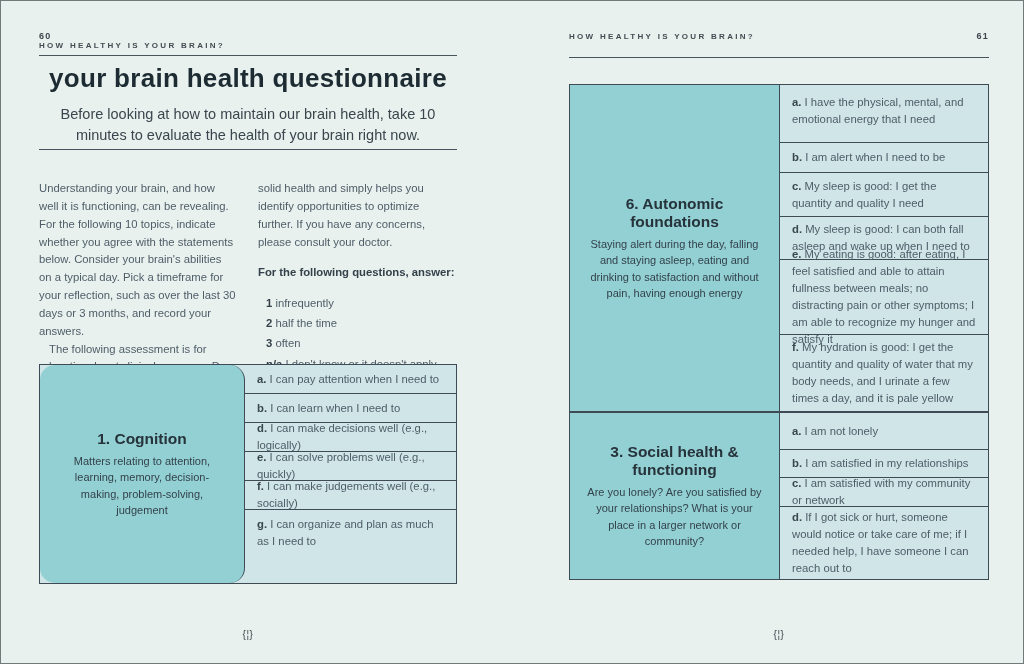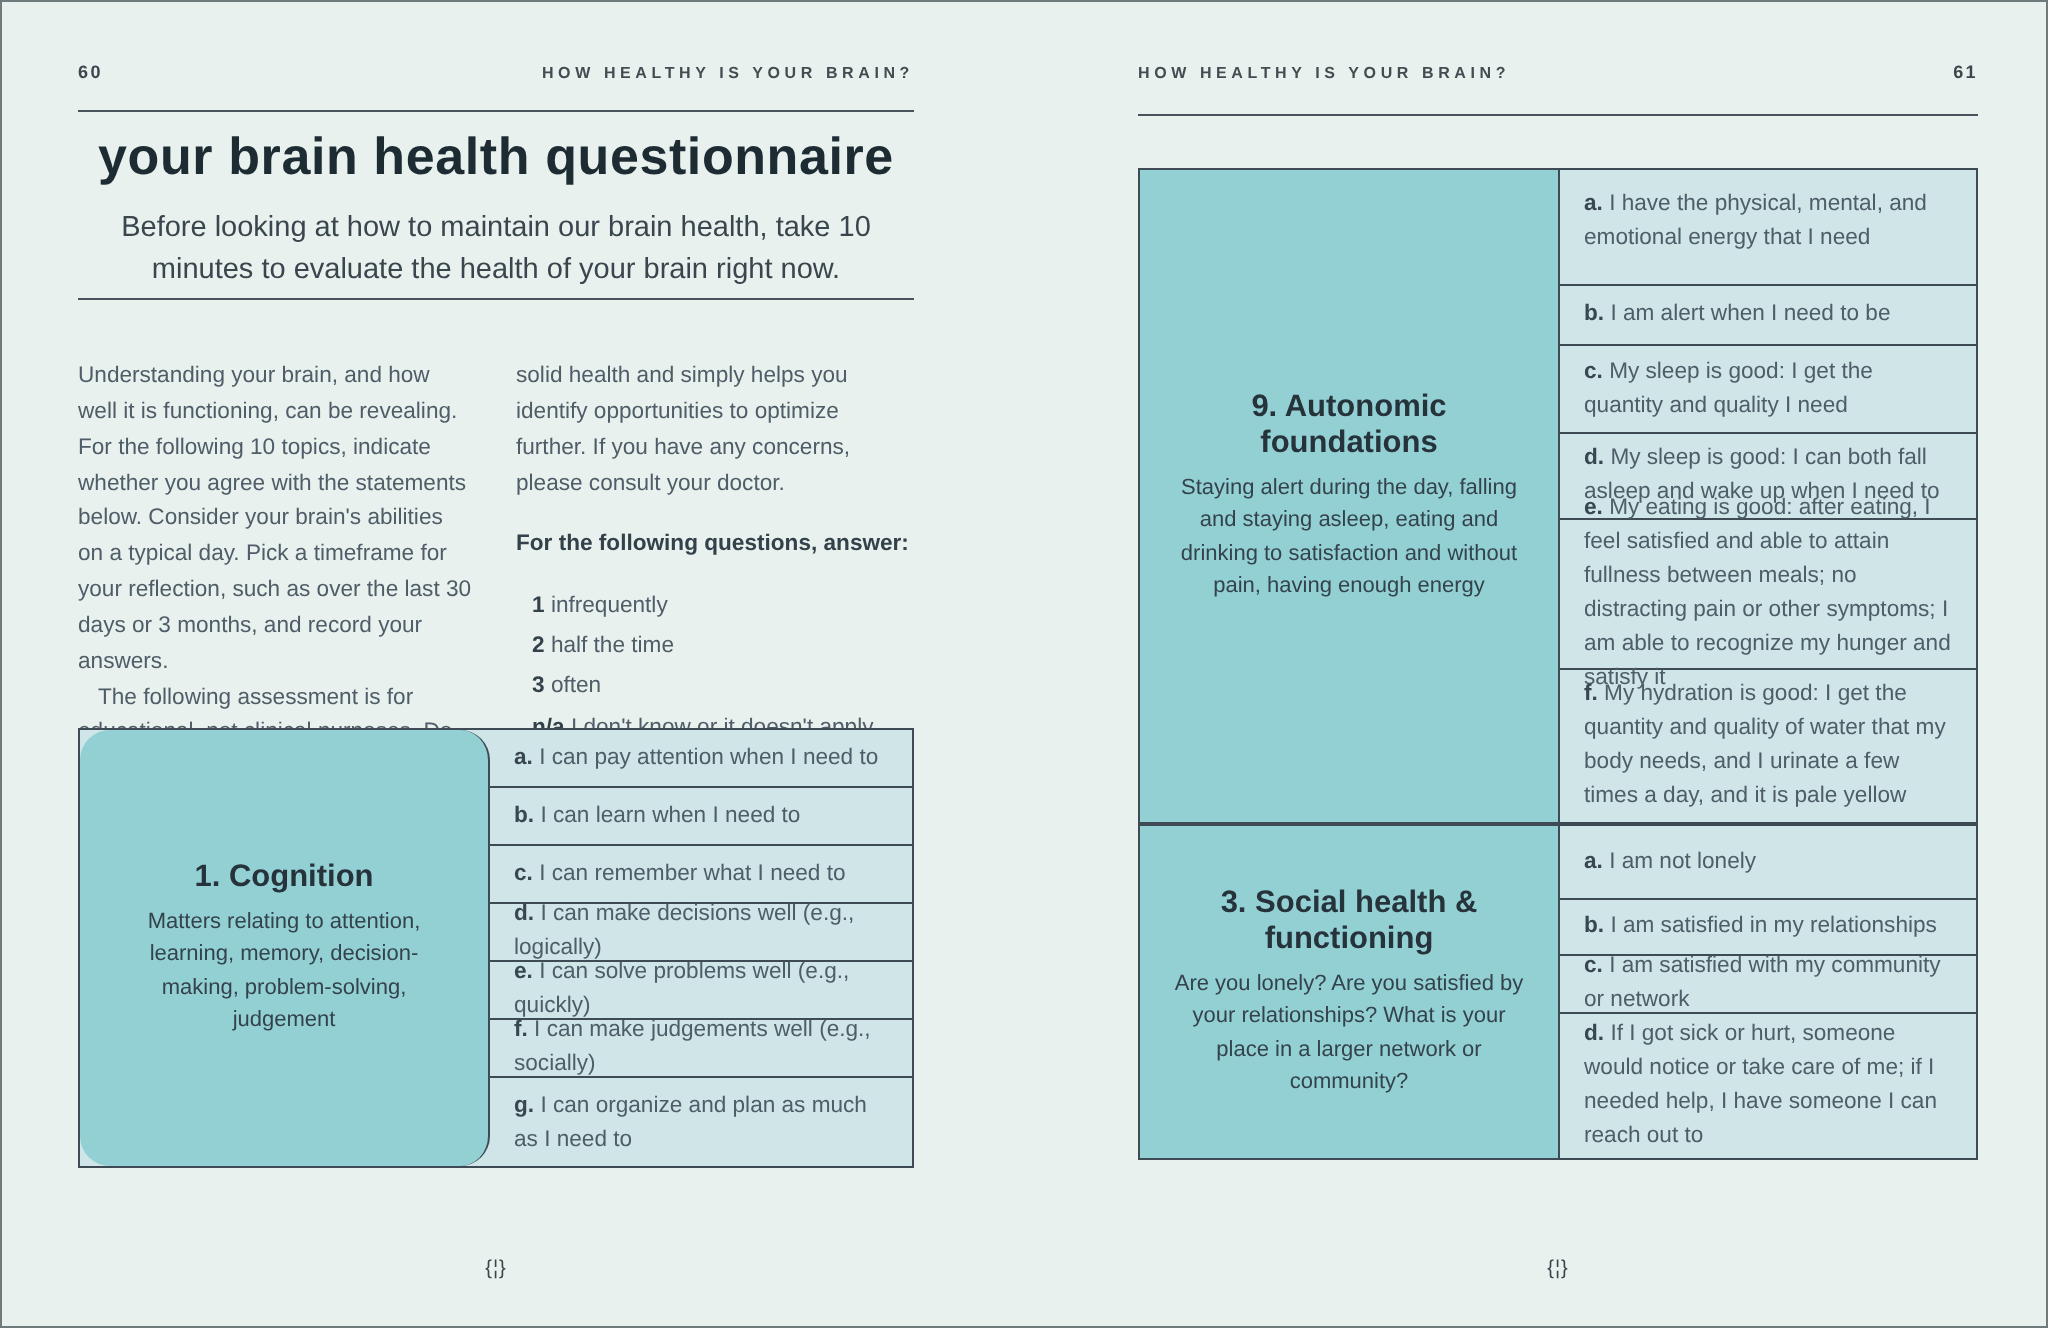--- a/index.html
+++ b/index.html
@@ -51,21 +51,21 @@
   .ltr { font-weight:bold; color:#39474f; }
 
   
   .ornament { text-align:center; font-size:10px; letter-spacing:0.5px; color:#3a454b; }
 </style>
 </head>
 <body>
 
 <div id="canvas">
 
-  <div class="abs runhead-row" style="left:38px; top:30px; width:418px;">
+  <div class="abs runhead-row" style="left:38px; top:30px; width:418px;flex-direction:column;">
     <span class="pagenum">60</span>
     <span class="runhead">HOW HEALTHY IS YOUR BRAIN?</span>
   </div>
   <div class="abs rule" style="left:38px; top:54px; width:418px;"></div>
 
   <div class="abs title" style="left:38px; top:62px; width:418px;">your brain health questionnaire</div>
   <div class="abs subtitle" style="left:48px; top:103px; width:398px;">Before looking at how to maintain our brain health, take 10 minutes to evaluate the health of your brain right now.</div>
   <div class="abs rule" style="left:38px; top:148px; width:418px;"></div>
 
   <div class="abs intro" style="left:38px; top:179px; width:418px;">
@@ -91,23 +91,20 @@
       <div class="h-sub">Matters relating to attention, learning, memory, decision-making, problem-solving, judgement</div>
     </div>
     <div class="rows">
       <div class="row" style="height:29px;">
           <p><span class="ltr">a.</span> <span>I can pay attention when I need to</span></p>
         </div>
       <div class="row" style="height:29px;">
           <p><span class="ltr">b.</span> <span>I can learn when I need to</span></p>
         </div>
       <div class="row" style="height:29px;">
-          <p><span class="ltr">c.</span> <span>I can remember what I need to</span></p>
-        </div>
-      <div class="row" style="height:29px;">
           <p><span class="ltr">d.</span> <span>I can make decisions well (e.g., logically)</span></p>
         </div>
       <div class="row" style="height:29px;">
           <p><span class="ltr">e.</span> <span>I can solve problems well (e.g., quickly)</span></p>
         </div>
       <div class="row" style="height:29px;">
           <p><span class="ltr">f.</span> <span>I can make judgements well (e.g., socially)</span></p>
         </div>
       <div class="row" style="height:46px;">
           <p><span class="ltr">g.</span> <span>I can organize and plan as much as I need to</span></p>
@@ -118,21 +115,21 @@
   <div class="abs ornament" style="left:38px; top:628px; width:418px;">{¦}</div>
 
   <div class="abs runhead-row" style="left:568px; top:30px; width:420px;">
     <span class="runhead">HOW HEALTHY IS YOUR BRAIN?</span>
     <span class="pagenum">61</span>
   </div>
   <div class="abs rule" style="left:568px; top:56px; width:420px;"></div>
 
   <div class="abs qtable" style="left:568px; top:83px; width:420px; height:328px;">
     <div class="head" style="width:210px; padding:0 16px;">
-      <div class="h-title">9. Autonomic foundations</div>
+      <div class="h-title">6. Autonomic foundations</div>
       <div class="h-sub">Staying alert during the day, falling and staying asleep, eating and drinking to satisfaction and without pain, having enough energy</div>
     </div>
     <div class="rows">
       <div class="row va-top" style="height:60px;">
           <p><span class="ltr">a.</span> <span>I have the physical, mental, and emotional energy that I need</span></p>
         </div>
       <div class="row" style="height:30px;">
           <p><span class="ltr">b.</span> <span>I am alert when I need to be</span></p>
         </div>
       <div class="row" style="height:44px;">

